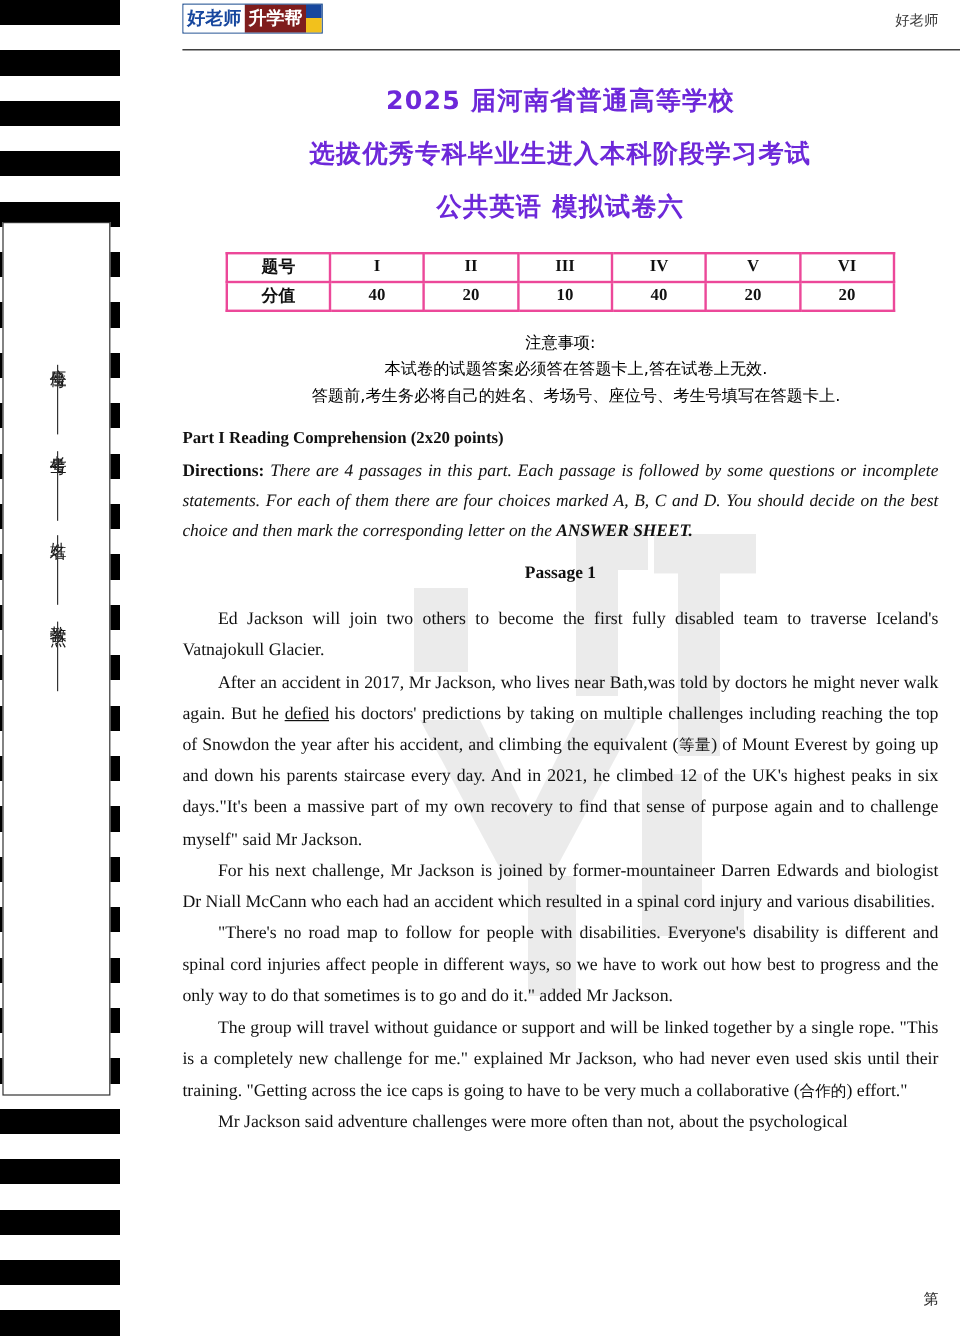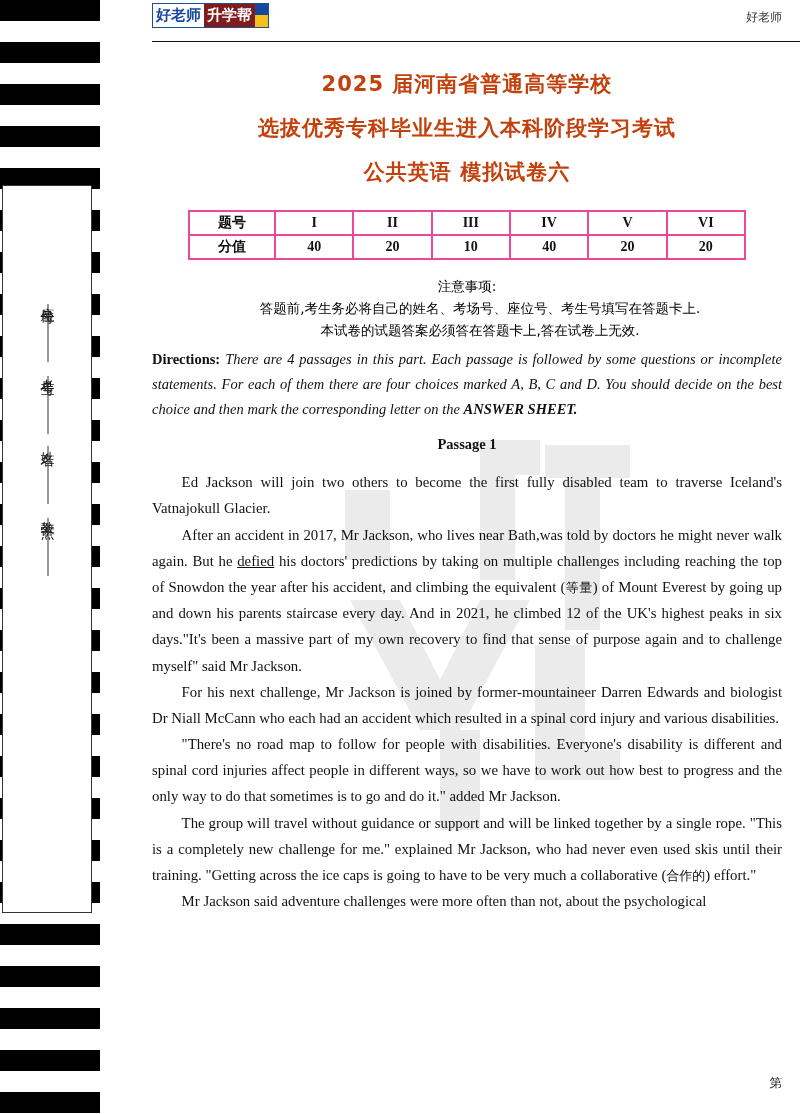--- a/index.html
+++ b/index.html
@@ -172,21 +172,21 @@
   }
 
   
   .title-block {
     margin-top: 18px;
     text-align: center;
   }
   .title-line {
     font-family: "DejaVu Sans", "Liberation Sans", sans-serif;
     font-weight: bold;
-    color: #c2410c;
+    color: #6d28d9;
     letter-spacing: 1px;
     margin: 0 0 16px 0;
   }
   .title-1 { font-size: 21px; }
   .title-2 { font-size: 21px; }
   .title-3 { font-size: 21px; margin-bottom: 24px; }
 
   
   .score-table-wrap {
     margin: 6px auto 0 auto;
@@ -337,24 +337,25 @@
         <td>40</td>
         <td>20</td>
         <td>20</td>
       </tr>
     </tbody>
       </table>
   </div>
 
   <div class="notice">
     <div class="notice-title">注意事项:</div>
+    <div class="notice-line">本试卷的试题答案必须答在答题卡上,答在试卷上无效.</div>
     <div class="notice-line">答题前,考生务必将自己的姓名、考场号、座位号、考生号填写在答题卡上.</div>
-    <div class="notice-line">本试卷的试题答案必须答在答题卡上,答在试卷上无效.</div>
-  </div>
-
+  </div>
+
+  <div class="part-head">Part I Reading Comprehension (2x20 points)</div>
 
   <div class="directions">
     <span class="lead">Directions:</span>
     <span class="body">There are 4 passages in this part. Each passage is followed by some questions or incomplete statements. For each of them there are four choices marked A, B, C and D. You should decide on the best choice and then mark the corresponding letter on the </span><span class="body"><b>ANSWER SHEET.</b></span>
   </div>
 
   <div class="passage-title">Passage 1</div>
 
   <p class="para">Ed Jackson will join two others to become the first fully disabled team to traverse Iceland's Vatnajokull Glacier.</p>
 

